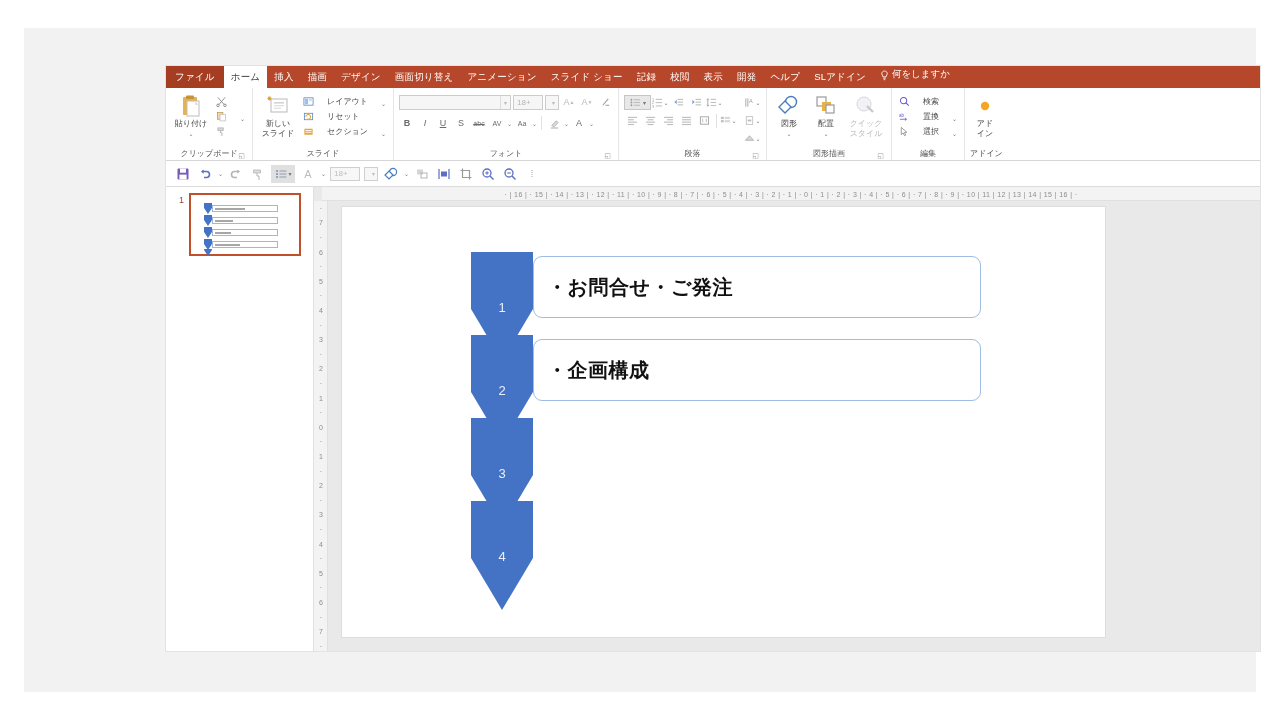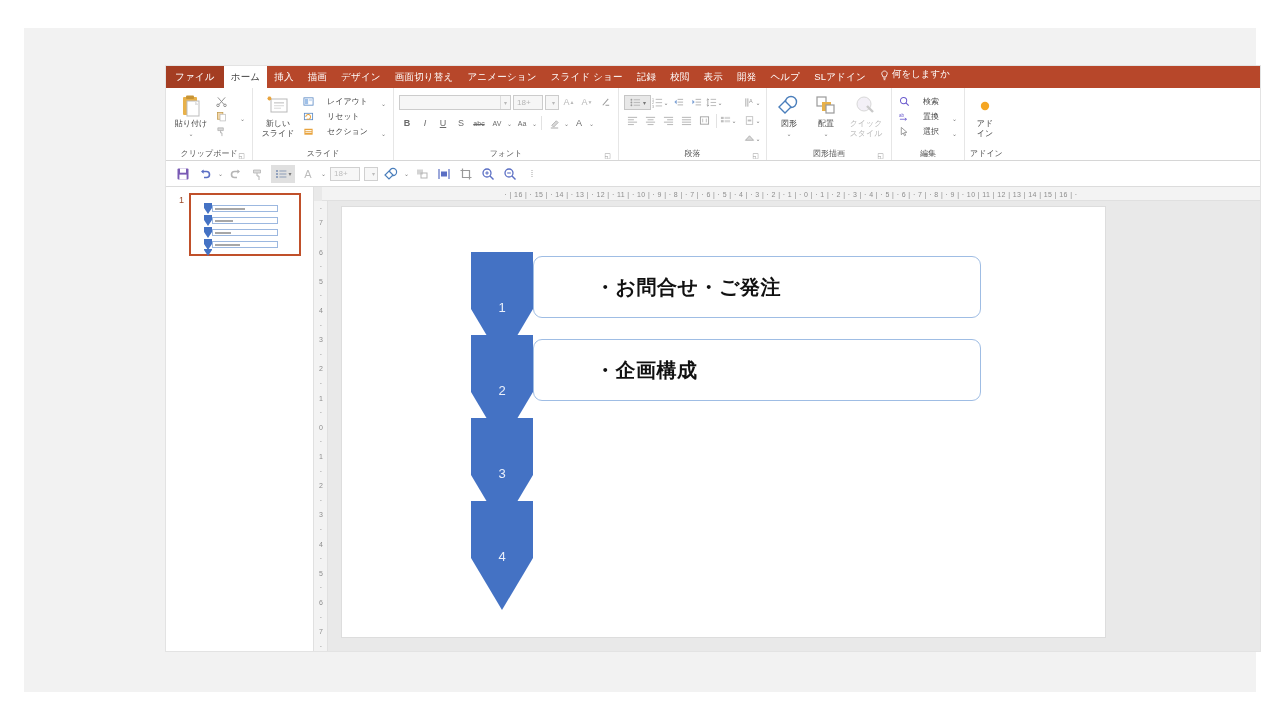--- a/index.html
+++ b/index.html
@@ -216,21 +216,20 @@
   }
   .stepbox {
     position: absolute; left: 62px; top: 4px; width: 448px; height: 62px;
     background: #ffffff; border: 1px solid #9fbde4; border-radius: 9px;
     display: flex; align-items: center; padding-left: 13px;
   }
   .stepbox .txt {
     font-size: 20px; color: #111111; font-weight: 700;
     font-family: "DejaVu Sans", "Liberation Sans", sans-serif;
     letter-spacing: .5px;
-    margin-left: 48px;
   }
 </style>
 </head>
 <body>
 
 <div id="page">
   <div class="page-frame"></div>
 
   <div class="ppt-window">
 

